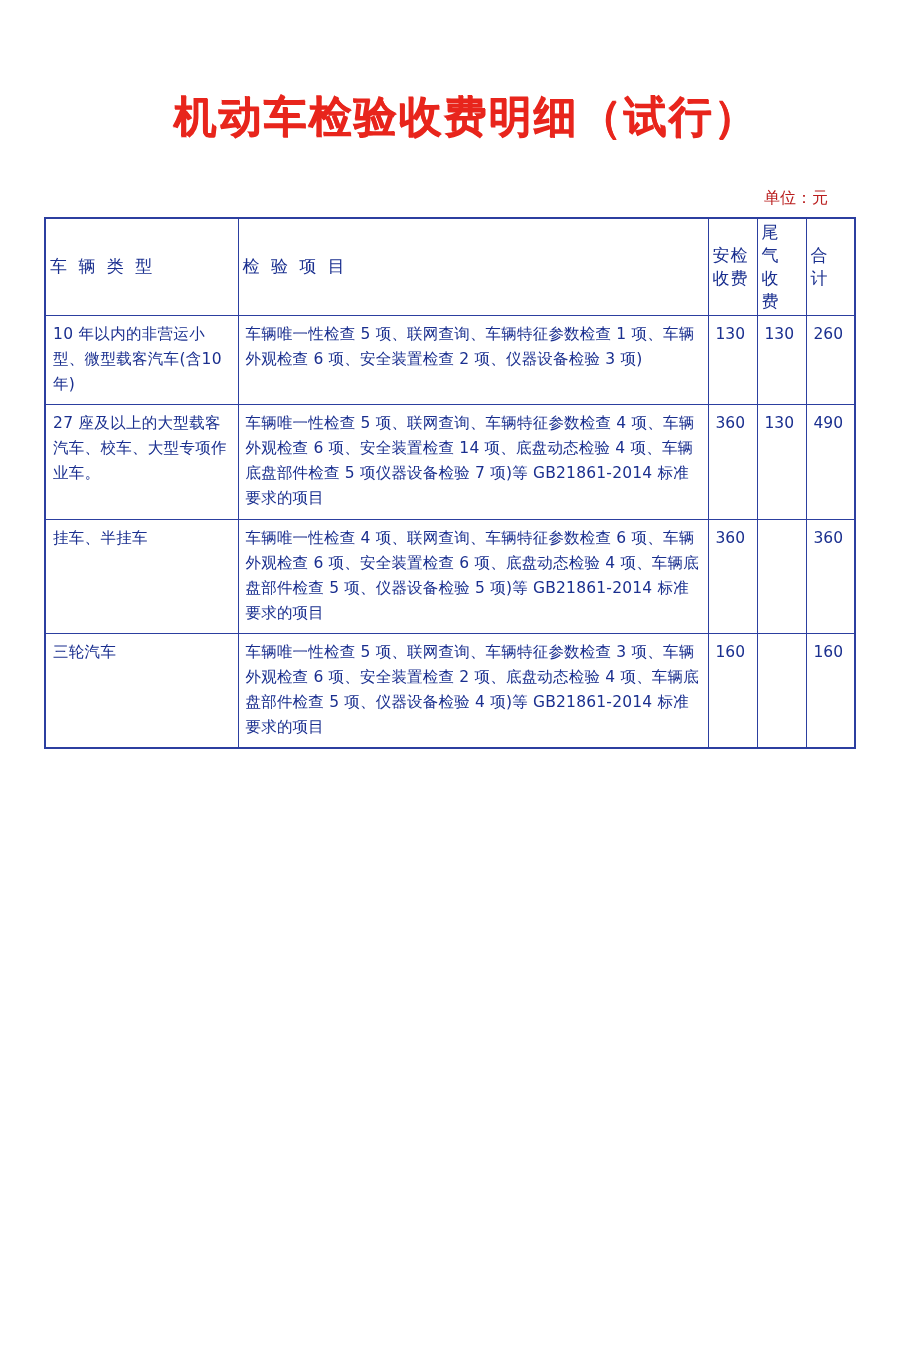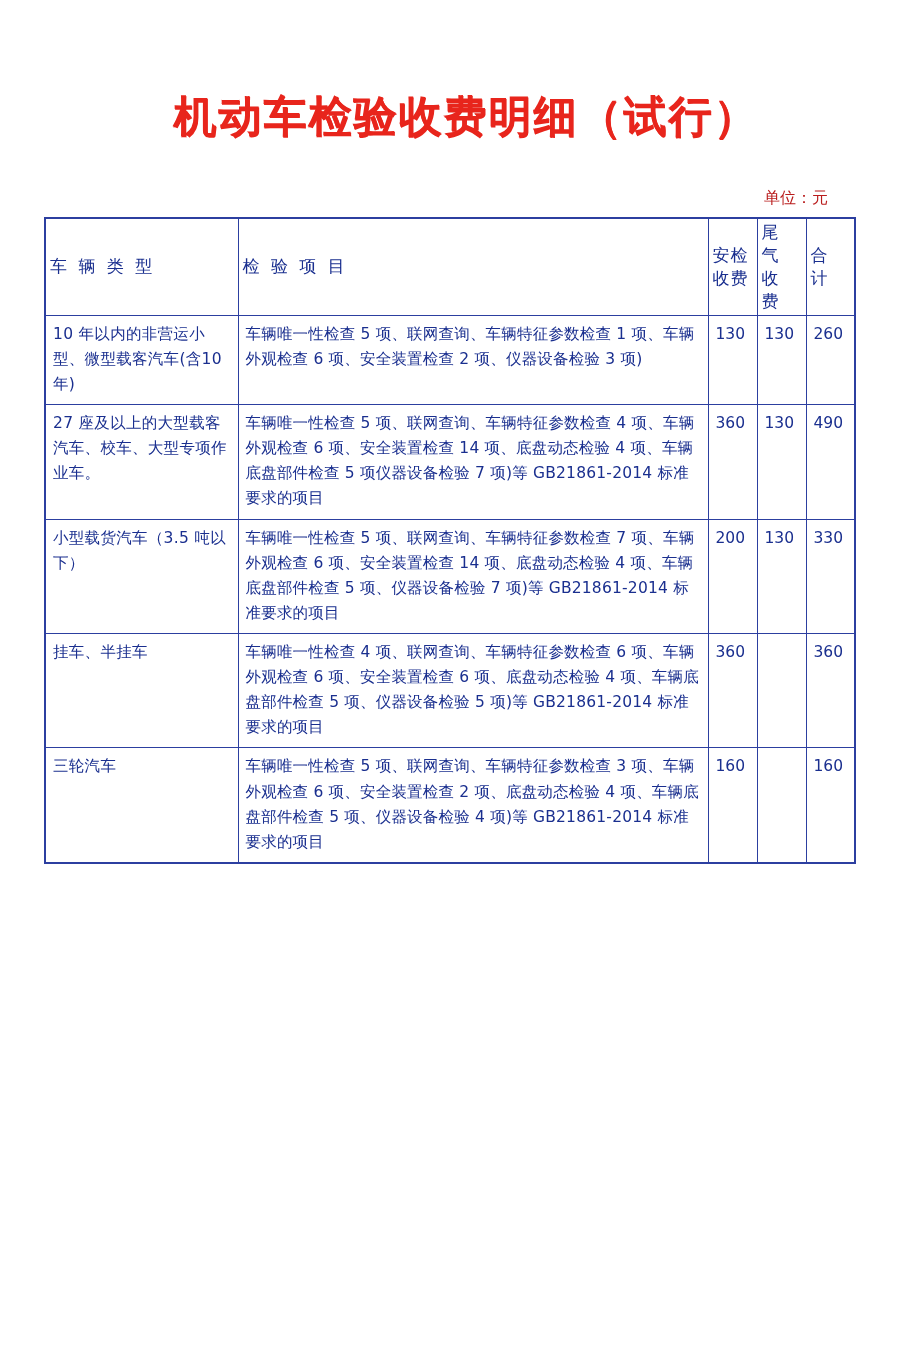--- a/index.html
+++ b/index.html
@@ -136,27 +136,20 @@
 
 
       <tr>
         <td class="type-cell">27 座及以上的大型载客汽车、校车、大型专项作业车。</td>
         <td class="item-cell">车辆唯一性检查 5 项、联网查询、车辆特征参数检查 4 项、车辆外观检查 6 项、安全装置检查 14 项、底盘动态检验 4 项、车辆底盘部件检查 5 项仪器设备检验 7 项)等 GB21861-2014 标准要求的项目</td>
         <td class="num">360</td>
         <td class="num">130</td>
         <td class="num">490</td>
       </tr>
 
-      <tr>
-        <td class="type-cell">小型载货汽车（3.5 吨以下）</td>
-        <td class="item-cell">车辆唯一性检查 5 项、联网查询、车辆特征参数检查 7 项、车辆外观检查 6 项、安全装置检查 14 项、底盘动态检验 4 项、车辆底盘部件检查 5 项、仪器设备检验 7 项)等 GB21861-2014 标准要求的项目</td>
-        <td class="num">200</td>
-        <td class="num">130</td>
-        <td class="num">330</td>
-      </tr>
 
 
 
       <tr>
         <td class="type-cell">挂车、半挂车</td>
         <td class="item-cell">车辆唯一性检查 4 项、联网查询、车辆特征参数检查 6 项、车辆外观检查 6 项、安全装置检查 6 项、底盘动态检验 4 项、车辆底盘部件检查 5 项、仪器设备检验 5 项)等 GB21861-2014 标准要求的项目</td>
         <td class="num">360</td>
         <td class="num"></td>
         <td class="num">360</td>
       </tr>

